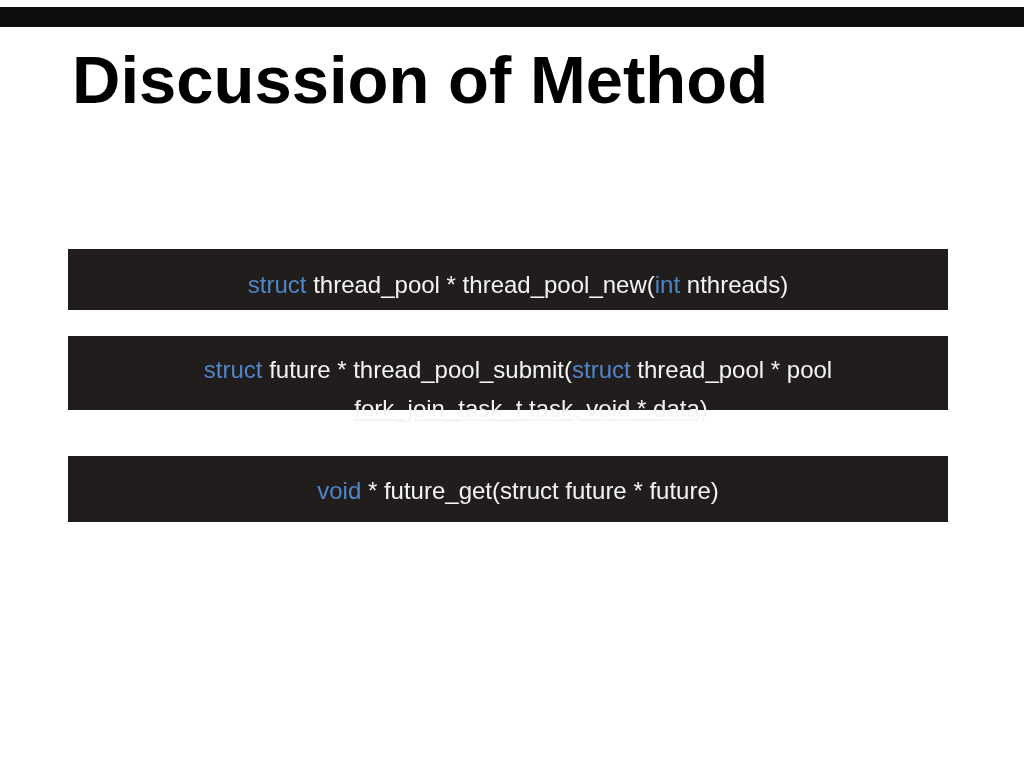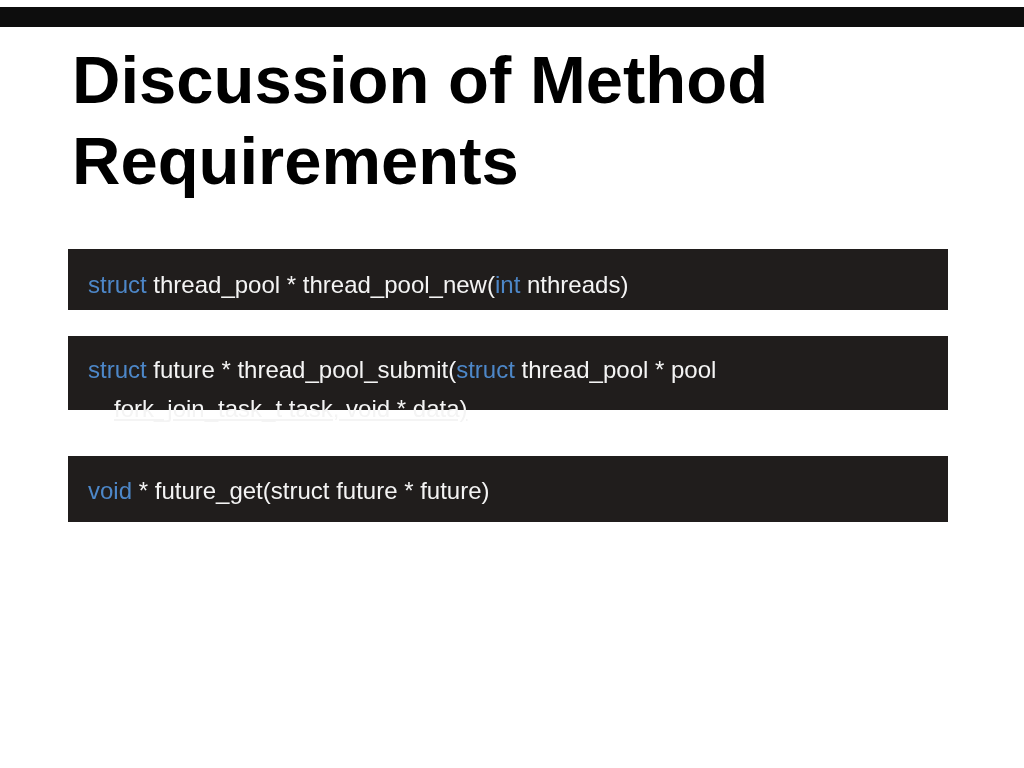--- a/index.html
+++ b/index.html
@@ -38,40 +38,40 @@
     width: 880px;
     box-sizing: border-box;
     background: var(--code-bg, #201d1c);
     color: var(--code-text, #f4f4f4);
     font-size: 24px;
     padding-left: 20px;
   }
   .code-line {
     line-height: 39px;
     white-space: pre;
+    text-align: center;
   }
   .code-line.indent {
     margin-left: 26px;
     text-decoration: underline;
   }
   .keyword {
     color: var(--keyword, #4d87c8);
   }
   #block-0 { top: 249px; height: 61px; padding-top: 16px; }
   #block-1 { top: 336px; height: 74px; padding-top: 14px; }
   #block-2 { top: 456px; height: 66px; padding-top: 15px; }
 </style>
 </head>
 <body>
 
 <div class="top-bar"></div>
 
 <div class="slide-title">
   <div>Discussion of Method</div>
-  <div>Requirements</div>
 </div>
 
 <div id="block-0" class="code-block">
     <div class="code-line"><span class="keyword">struct</span><span class="plain"> thread_pool * thread_pool_new(</span><span class="keyword">int</span><span class="plain"> nthreads)</span></div>
   </div>
 <div id="block-1" class="code-block">
     <div class="code-line"><span class="keyword">struct</span><span class="plain"> future * thread_pool_submit(</span><span class="keyword">struct</span><span class="plain"> thread_pool * pool</span></div>
     <div class="code-line indent"><span class="plain">fork_join_task_t task, void * data)</span></div>
   </div>
 <div id="block-2" class="code-block">

